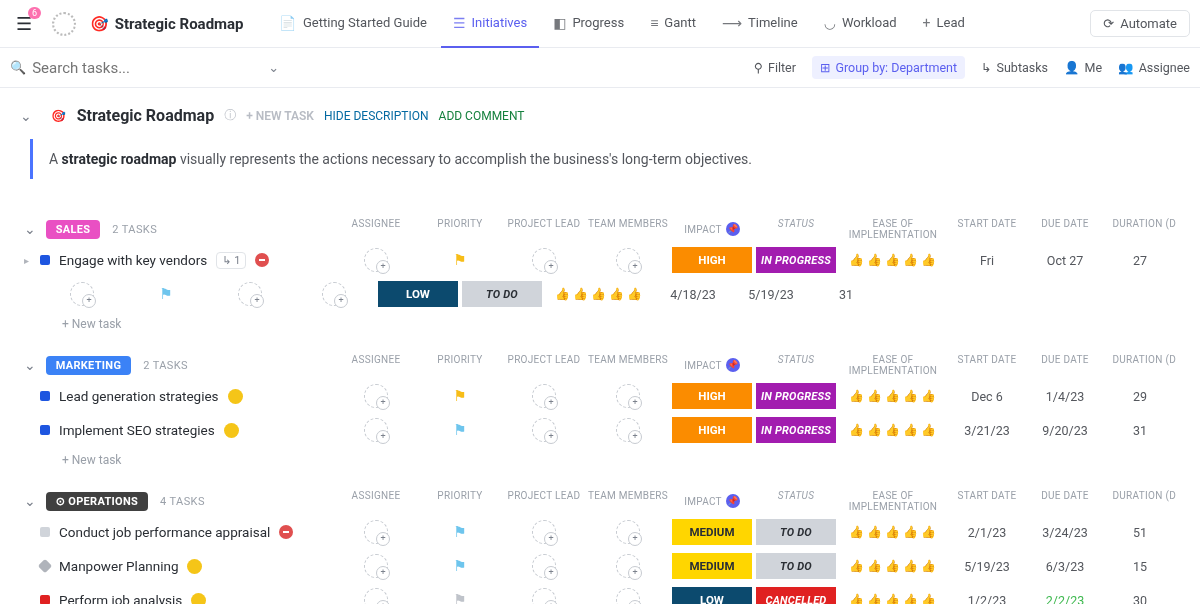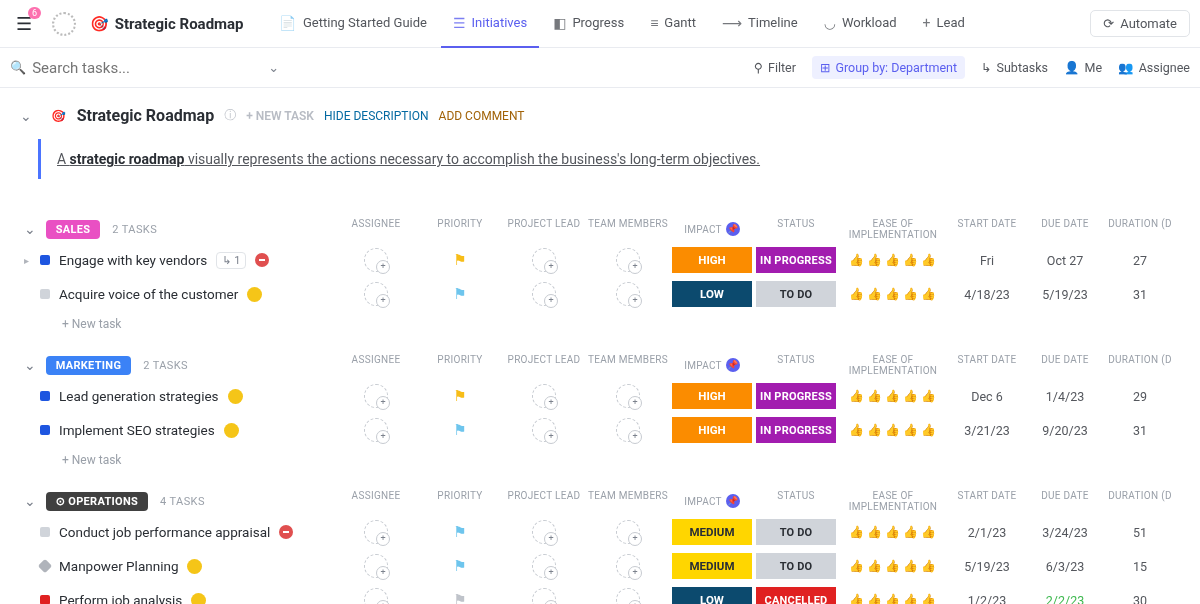--- a/index.html
+++ b/index.html
@@ -18,39 +18,39 @@
 .automate-btn { border:1px solid #e1e4e8; border-radius:5px; padding:5px 12px; display:flex; align-items:center; gap:6px; cursor:pointer; color:#54575d; }
 .toolbar { display:flex; align-items:center; height:40px; border-bottom:1px solid #e9ebf0; padding:0 10px; gap: 18px; }
 .search-wrap { display:flex; align-items:center; gap:6px; color:#7c828d; flex:1; }
 .search-wrap input { border:none; outline:none; font-size:15px; width:140px; color:#b91c1c; }
 .toolbar-right { display:flex; align-items:center; gap:16px; color:#54575d; font-size: 12.5px; }
 .toolbar-right .item { display:flex; align-items:center; gap:5px; cursor:pointer; }
 .toolbar-right .group-by { background:#eef0ff; color:#5b5fef; padding:4px 8px; border-radius:4px; }
 .header-block { padding: 18px 20px 6px 20px; }
 .header-line { display:flex; align-items:center; gap:10px; color:#7c828d; font-size:12px; }
 .header-line .ht { color:#2a2e34; font-size:16px; font-weight:700; }
-.desc-box { border-left: 3px solid #4b74ff; margin: 14px 0 12px 18px; padding: 12px 16px; font-size:14px; color:#54575d; max-width: 780px; text-decoration: underline; }
+.desc-box { border-left: 3px solid #4b74ff; margin: 14px 0 12px 10px; padding: 12px 16px; font-size:14px; color:#54575d; max-width: 780px; }
 .desc-box strong { color:#2a2e34; }
 .group { margin-top: 18px; }
 .group-header { display:flex; align-items:center; padding: 0 24px; height: 28px; }
 .collapse { color:#7c828d; margin-right:10px; cursor:pointer; font-size: 14px; }
 .group-pill { color:#fff; font-weight:700; font-size:11px; padding:3px 10px; border-radius:4px; letter-spacing:.3px; }
 .group-count { color:#9aa0a9; font-size:11px; margin-left:12px; letter-spacing:.4px; }
 .col-headers { display:flex; margin-left:auto; }
 .ch { color:#9aa0a9; font-size:10px; letter-spacing:.3px; text-align:center; }
 .c-assignee { width:84px; }
 .c-priority { width:84px; }
 .c-lead { width:84px; }
 .c-team { width:84px; }
 .c-impact { width:84px; display:flex; align-items:center; justify-content:center; gap:4px; }
-.c-status { width:84px; }
+.c-status { width:84px;font-style:italic; }
 .c-ease { width:110px; }
 .c-start { width:78px; }
 .c-due { width:78px; }
-.c-dur { width:72px; }
+.c-dur { width:72px;text-align:right; }
 .c-name { flex:1; min-width: 0; }
 .pin { width:14px; height:14px; background:#5b5fef; border-radius:50%; display:inline-flex; align-items:center; justify-content:center; color:#fff; font-size:9px; }
 .row { display:flex; align-items:center; padding: 0 24px; height: 34px; }
 .row .expand { width: 16px; color:#b0b4bb; font-size:10px; }
 .task-name { display:flex; align-items:center; gap: 9px; flex:1; }
 .status-sq { width:10px; height:10px; border-radius:2px; }
 .task-name .nm { color:#2a2e34; font-size:13.5px; }
 .sub-ind { display:flex; align-items:center; gap:3px; color:#7c828d; font-size:11px; border:1px solid #e1e4e8; padding: 1px 5px; border-radius: 4px; }
 .red-dot { width:14px; height:14px; background:#e04f4f; border-radius:50%; display:flex; align-items:center; justify-content:center; }
 .red-dot::after { content:""; width:6px; height:2px; background:#fff; }
@@ -154,21 +154,21 @@
 </div>
 
 <div class="header-block">
   <div class="header-line">
     <span class="collapse">⌄</span>
     <span>🎯</span>
     <span class="ht">Strategic Roadmap</span>
     <span style="color:#c0c4cb">ⓘ</span>
     <span style="color:#b8bcc4;font-weight:600">+ NEW TASK</span>
     <span style="color:#0369a1">HIDE DESCRIPTION</span>
-    <span style="color:#a16207">ADD COMMENT</span>
+    <span style="color:#15803d">ADD COMMENT</span>
   </div>
   <div class="desc-box">
     <span>A </span><strong>strategic roadmap</strong><span> visually represents the actions necessary to accomplish the business's long-term objectives.</span>
   </div>
 </div>
 
 <div id="groups">
     <div class="group">
     <div class="group-header">
       <span class="collapse">⌄</span>
@@ -222,26 +222,20 @@
             <span class="thumb on">👍</span>
             <span class="thumb off">👍</span>
           </div>
         </div>
       <div class="cell c-start">Fri</div>
       <div class="cell c-due ">Oct 27</div>
       <div class="cell c-dur">27</div>
     </div>
       <div class="row">
       <span class="expand"></span>
-      <div class="task-name c-name">
-        <span class="status-sq" style="background:#d0d4da"></span>
-        <span class="nm">Acquire voice of the customer</span>
-
-        <span class="thinking"></span>
-      </div>
       <div class="cell c-assignee">
           <div class="avatar-ph"></div>
         </div>
       <div class="cell c-priority">
           <span class="flag b">⚑</span>
         </div>
       <div class="cell c-lead">
           <div class="avatar-ph"></div>
         </div>
       <div class="cell c-team">

